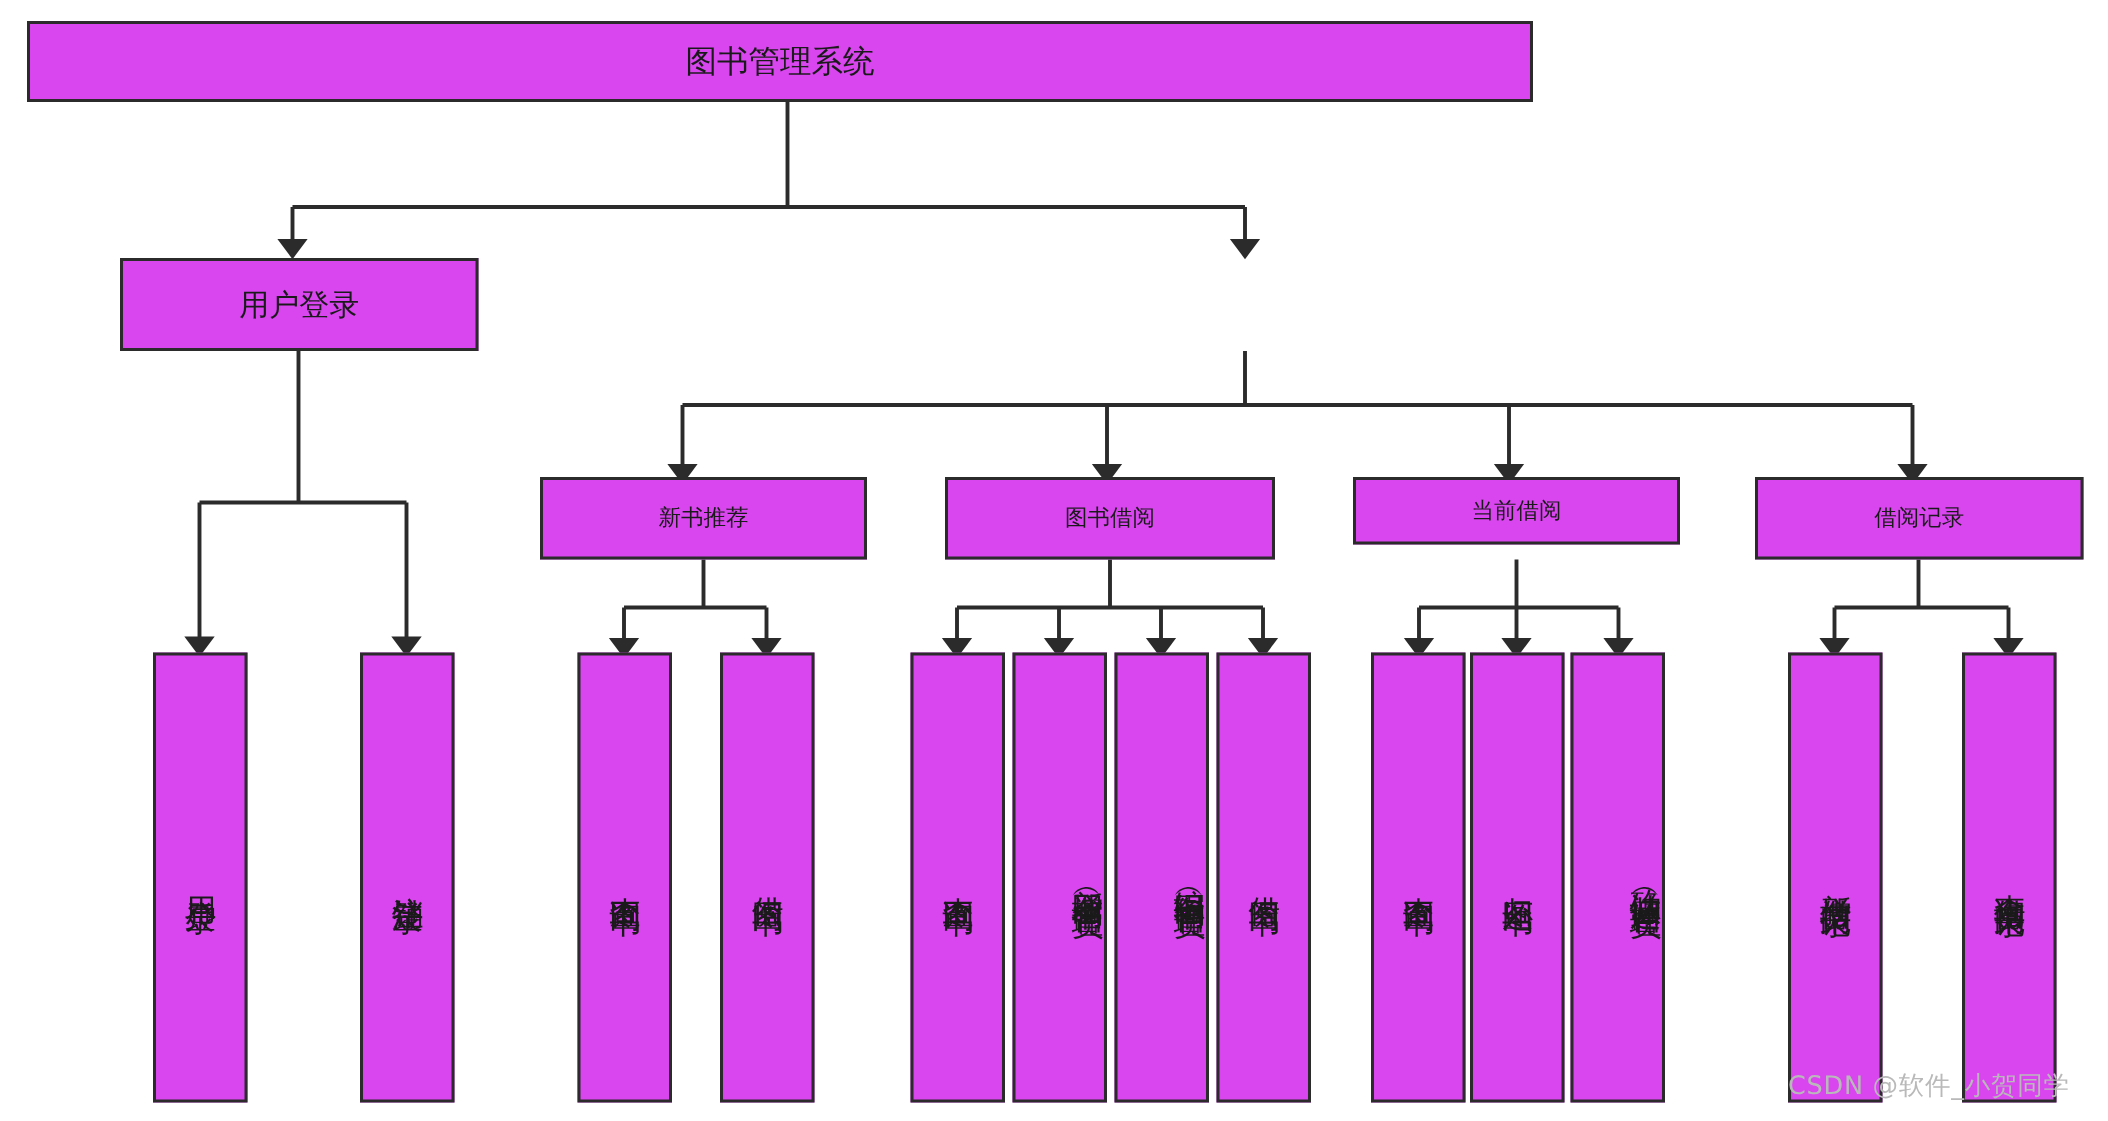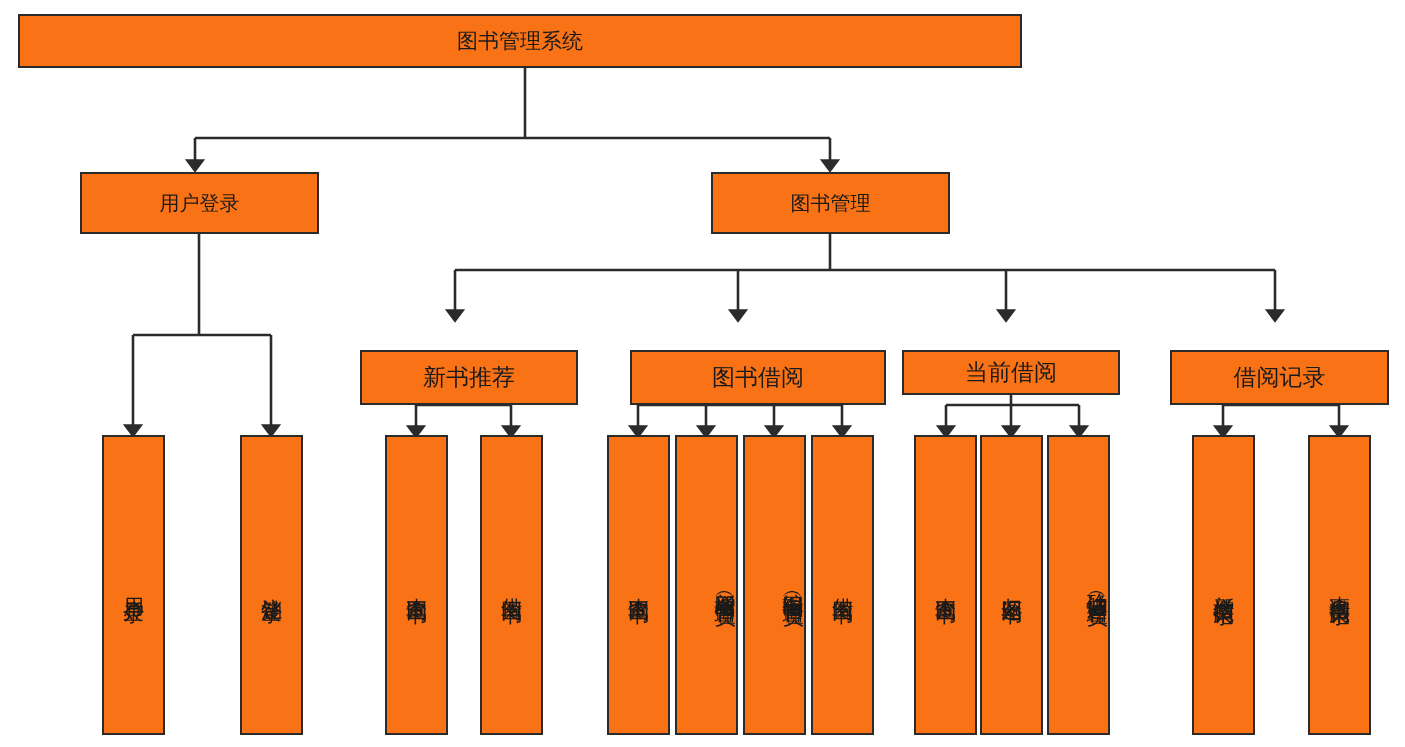--- a/index.html
+++ b/index.html
@@ -9,31 +9,31 @@
     font-family:"DejaVu Sans","Liberation Sans",sans-serif;
     overflow:hidden;
     position:relative;
   }
   #diagram-root{position:relative;width:1405px;height:747px;}
   svg#edges{position:absolute;left:0;top:0;width:1405px;height:747px;pointer-events:none;}
 
   .node{
     position:absolute;
     box-sizing:border-box;
-    background:#f97316;
+    background:#d946ef;
     border:2.5px solid #2b2b2b;
     display:flex;
     align-items:center;
     justify-content:center;
     color:#1a1a1a;
     z-index:2;
   }
   .node.root{font-size:21px;}
   .node.lvl2{font-size:20px;}
-  .node.lvl3{font-size:23px;margin-top:32px;}
+  .node.lvl3{font-size:15px;}
 
   .node.vert{
     writing-mode:vertical-rl;
     text-orientation:upright;
     font-size:21px;
     line-height:1.08;
     letter-spacing:2px;
     padding:6px 0;
     justify-content:center;
     align-items:center;
@@ -111,28 +111,25 @@
     </g>
   </svg>
 
   <div class="node root" style="left:18px;top:14px;width:1004px;height:54px;">
     <span>图书管理系统</span>
   </div>
 
   <div class="node lvl2" style="left:80px;top:172px;width:239px;height:62px;">
     <span>用户登录</span>
   </div>
-  <div class="node lvl2" style="left:711px;top:172px;width:239px;height:62px;">
-    <span>图书管理</span>
-  </div>
 
   <div class="node lvl3" style="left:360px;top:318px;width:218px;height:55px;">
     <span>新书推荐</span>
   </div>
-  <div class="node lvl3" style="left:630px;top:318px;width:256px;height:55px;">
+  <div class="node lvl3" style="left:630px;top:318px;width:220px;height:55px;">
     <span>图书借阅</span>
   </div>
   <div class="node lvl3" style="left:902px;top:318px;width:218px;height:45px;">
     <span>当前借阅</span>
   </div>
   <div class="node lvl3" style="left:1170px;top:318px;width:219px;height:55px;text-align:right;">
     <span>借阅记录</span>
   </div>
 
   <div class="node vert" style="left:102px;top:435px;width:63px;height:300px;">
@@ -172,13 +169,14 @@
     <span class="vtext">确认归还（管理员）</span>
   </div>
 
   <div class="node vert" style="left:1192px;top:435px;width:63px;height:300px;">
     <span class="vtext">新增借阅记录</span>
   </div>
   <div class="node vert" style="left:1308px;top:435px;width:63px;height:300px;">
     <span class="vtext">查询借阅记录</span>
   </div>
 
+  <div class="watermark">CSDN @软件_小贺同学</div>
 </div>
 
 </body></html>

